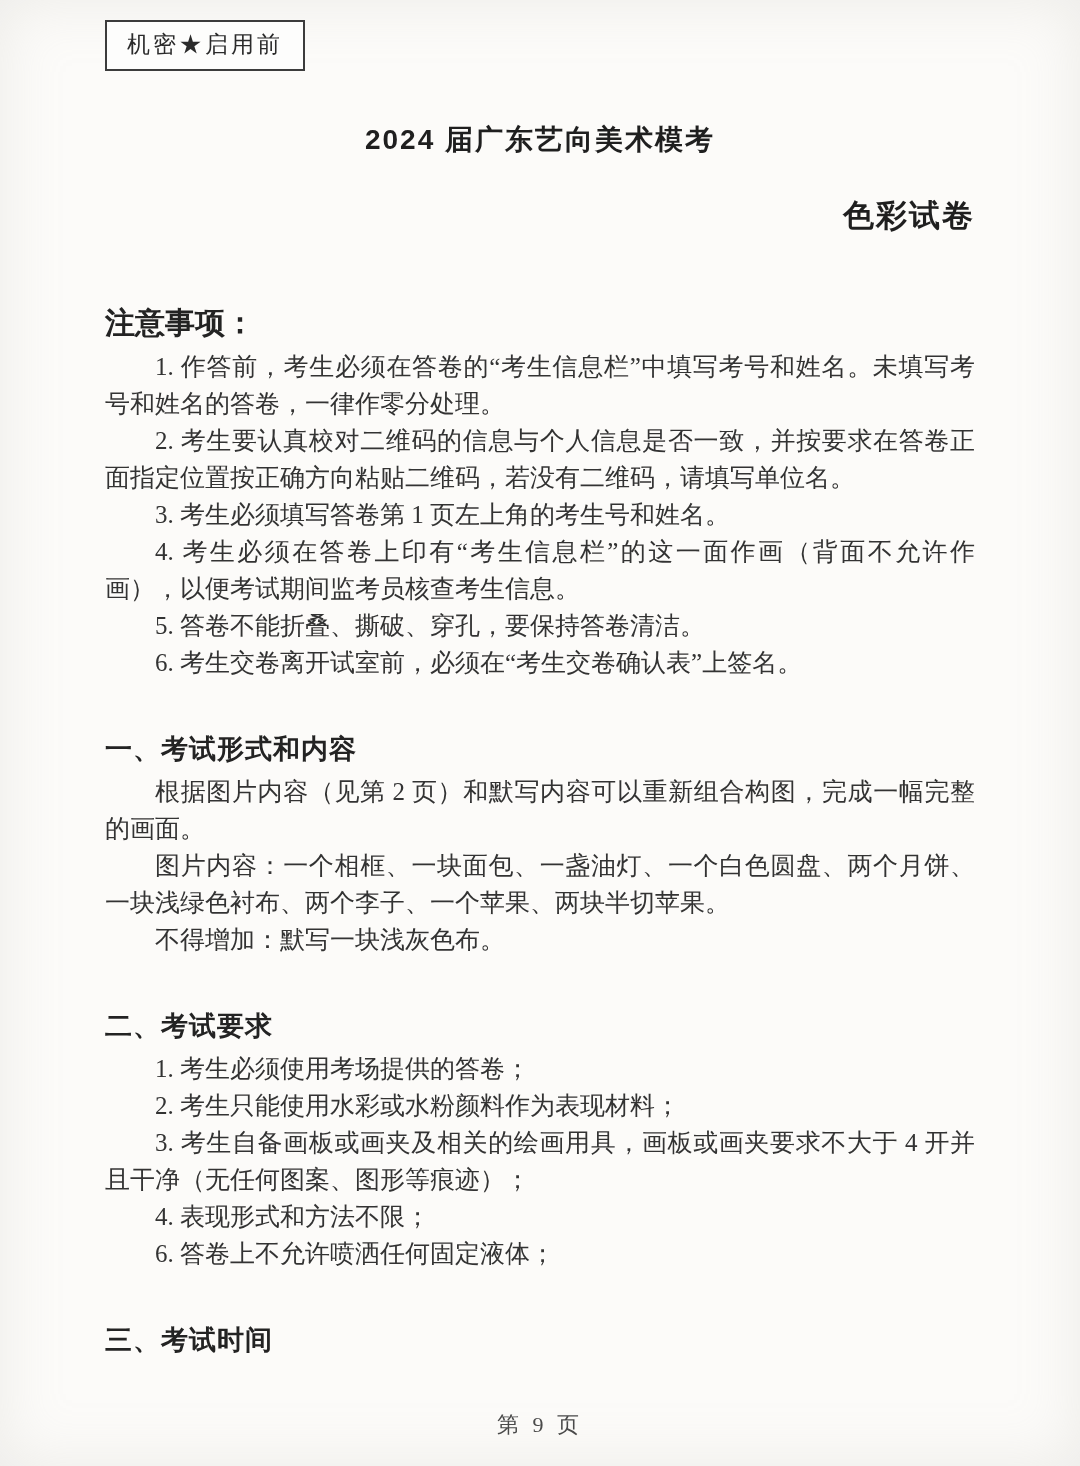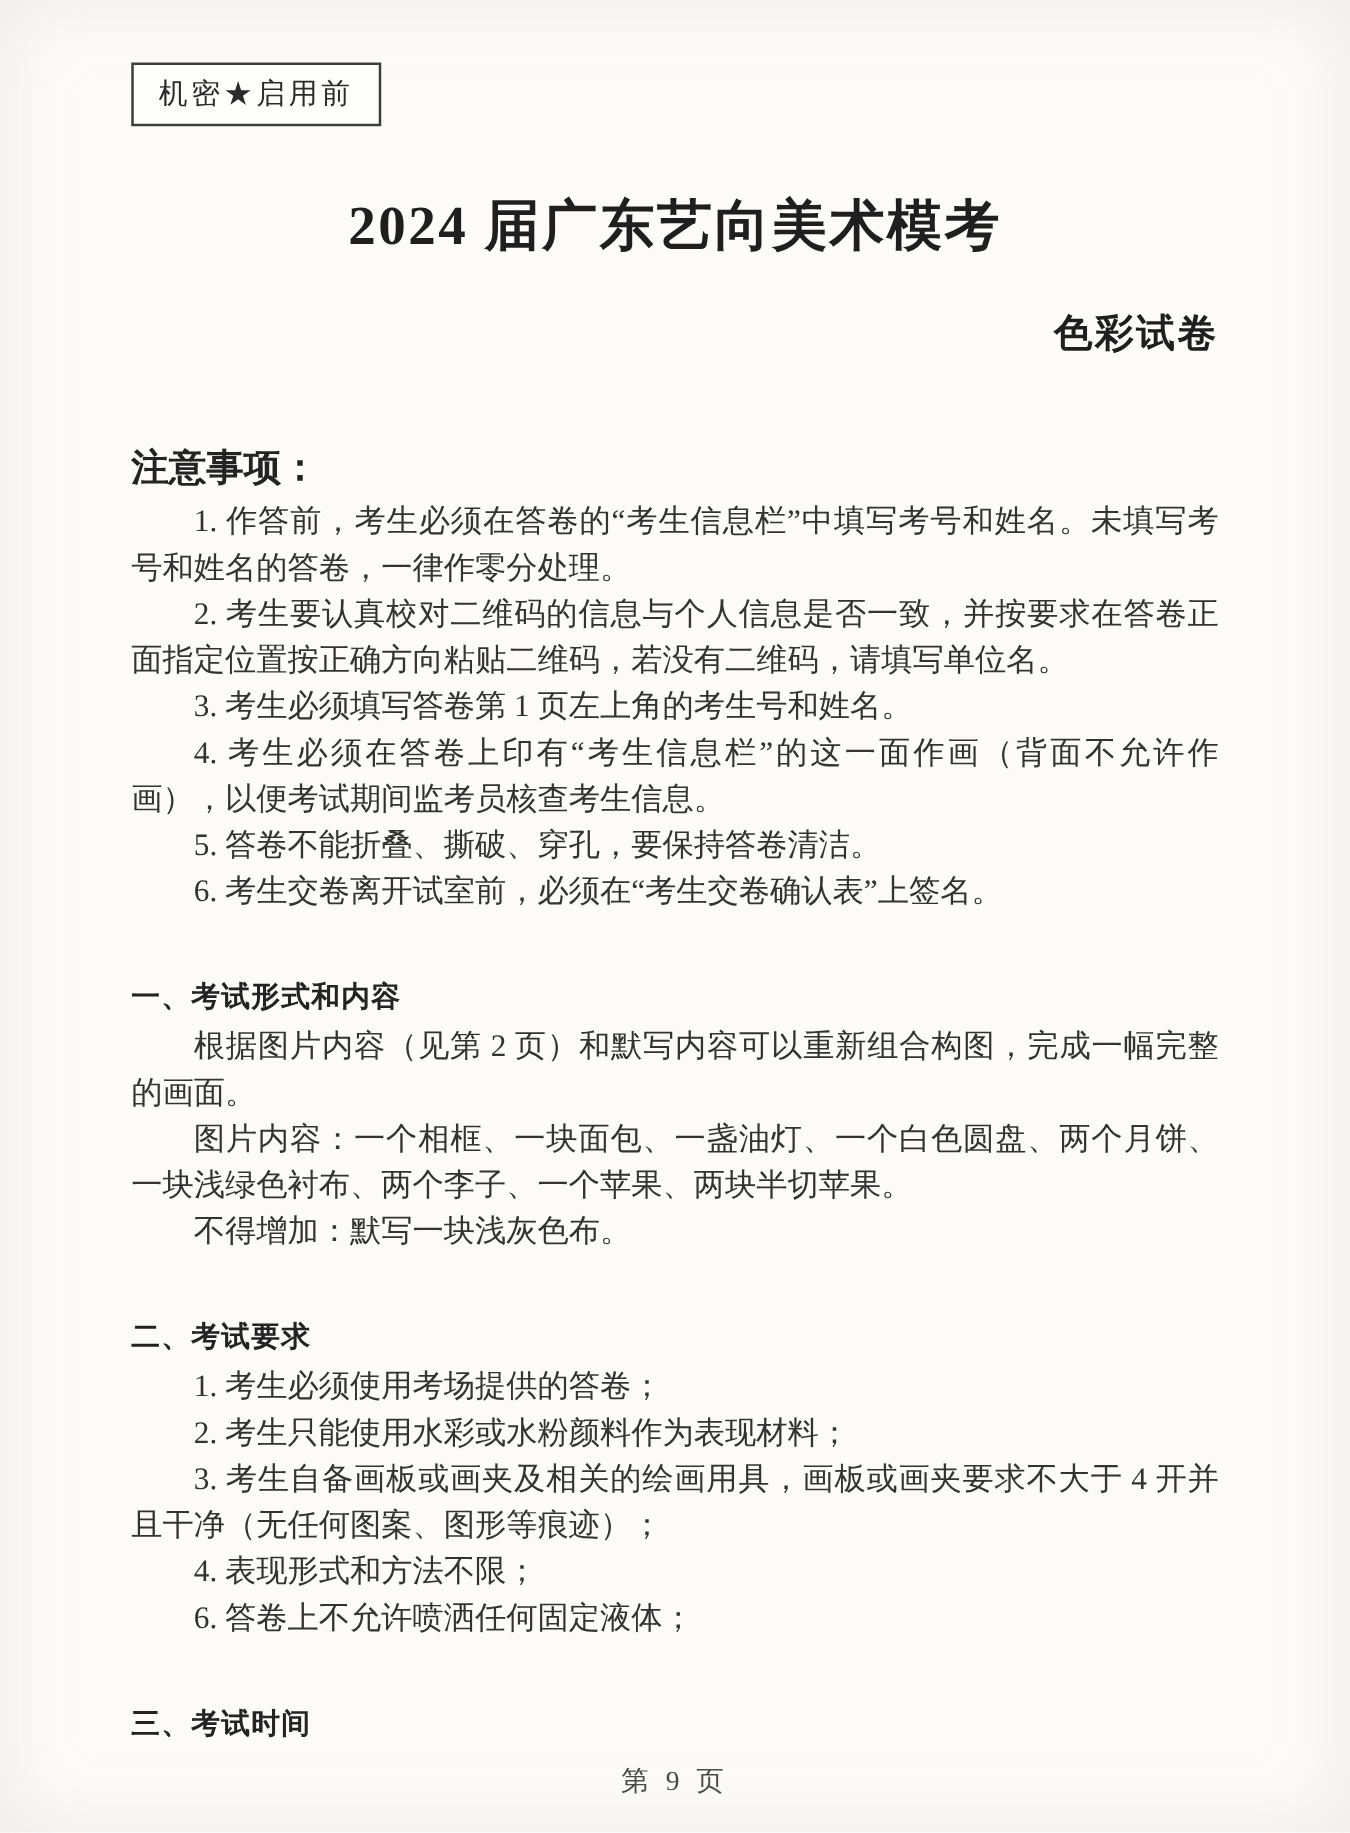--- a/index.html
+++ b/index.html
@@ -7,40 +7,40 @@
 
   .page {
     position: relative;
     width: 1080px;
     height: 1466px;
     margin: 0 auto;
     background: #fcfbf9;
     box-shadow: inset 0 0 60px rgba(190,190,185,0.25);
     color: #2e2e2e;
     font-family: "Liberation Serif", "DejaVu Serif", serif;
-    padding: 50px 105px 0 105px;
+    padding: 20px 105px 0 105px;
     overflow: hidden;
   }
 
   .confidential-box {
     display: inline-block;
     border: 2px solid #3c3c3c;
     padding: 7px 20px 9px 20px;
     font-size: 23px;
     letter-spacing: 3px;
     color: #2b2b2b;
     background: #fdfdfc;
   }
 
   .title {
     margin: 50px 0 0 0;
     text-align: center;
-    font-family: Liberation Serif, serif;
+    font-family: Liberation Sans, sans-serif;
     font-weight: bold;
-    font-size: 44px;
+    font-size: 28px;
     color: #1f1f1f;
     letter-spacing: 2px;
   }
 
   .subtitle {
     margin: 36px 0 0 0;
     text-align: right;
     font-family: "Liberation Sans", "DejaVu Sans", sans-serif;
     font-weight: bold;
     font-size: 31px;
@@ -53,21 +53,21 @@
     font-family: "Liberation Sans", "DejaVu Sans", sans-serif;
     font-weight: bold;
     font-size: 30px;
     color: #232323;
   }
 
   .sec-heading {
     margin: 50px 0 6px 0;
     font-family: "Liberation Sans", "DejaVu Sans", sans-serif;
     font-weight: bold;
-    font-size: 23px;
+    font-size: 27px;
     color: #232323;
     letter-spacing: 1px;
   }
 
   p.body-para {
     margin: 0;
     font-size: 25px;
     line-height: 37px;
     text-indent: 2em;
     text-align: justify;

